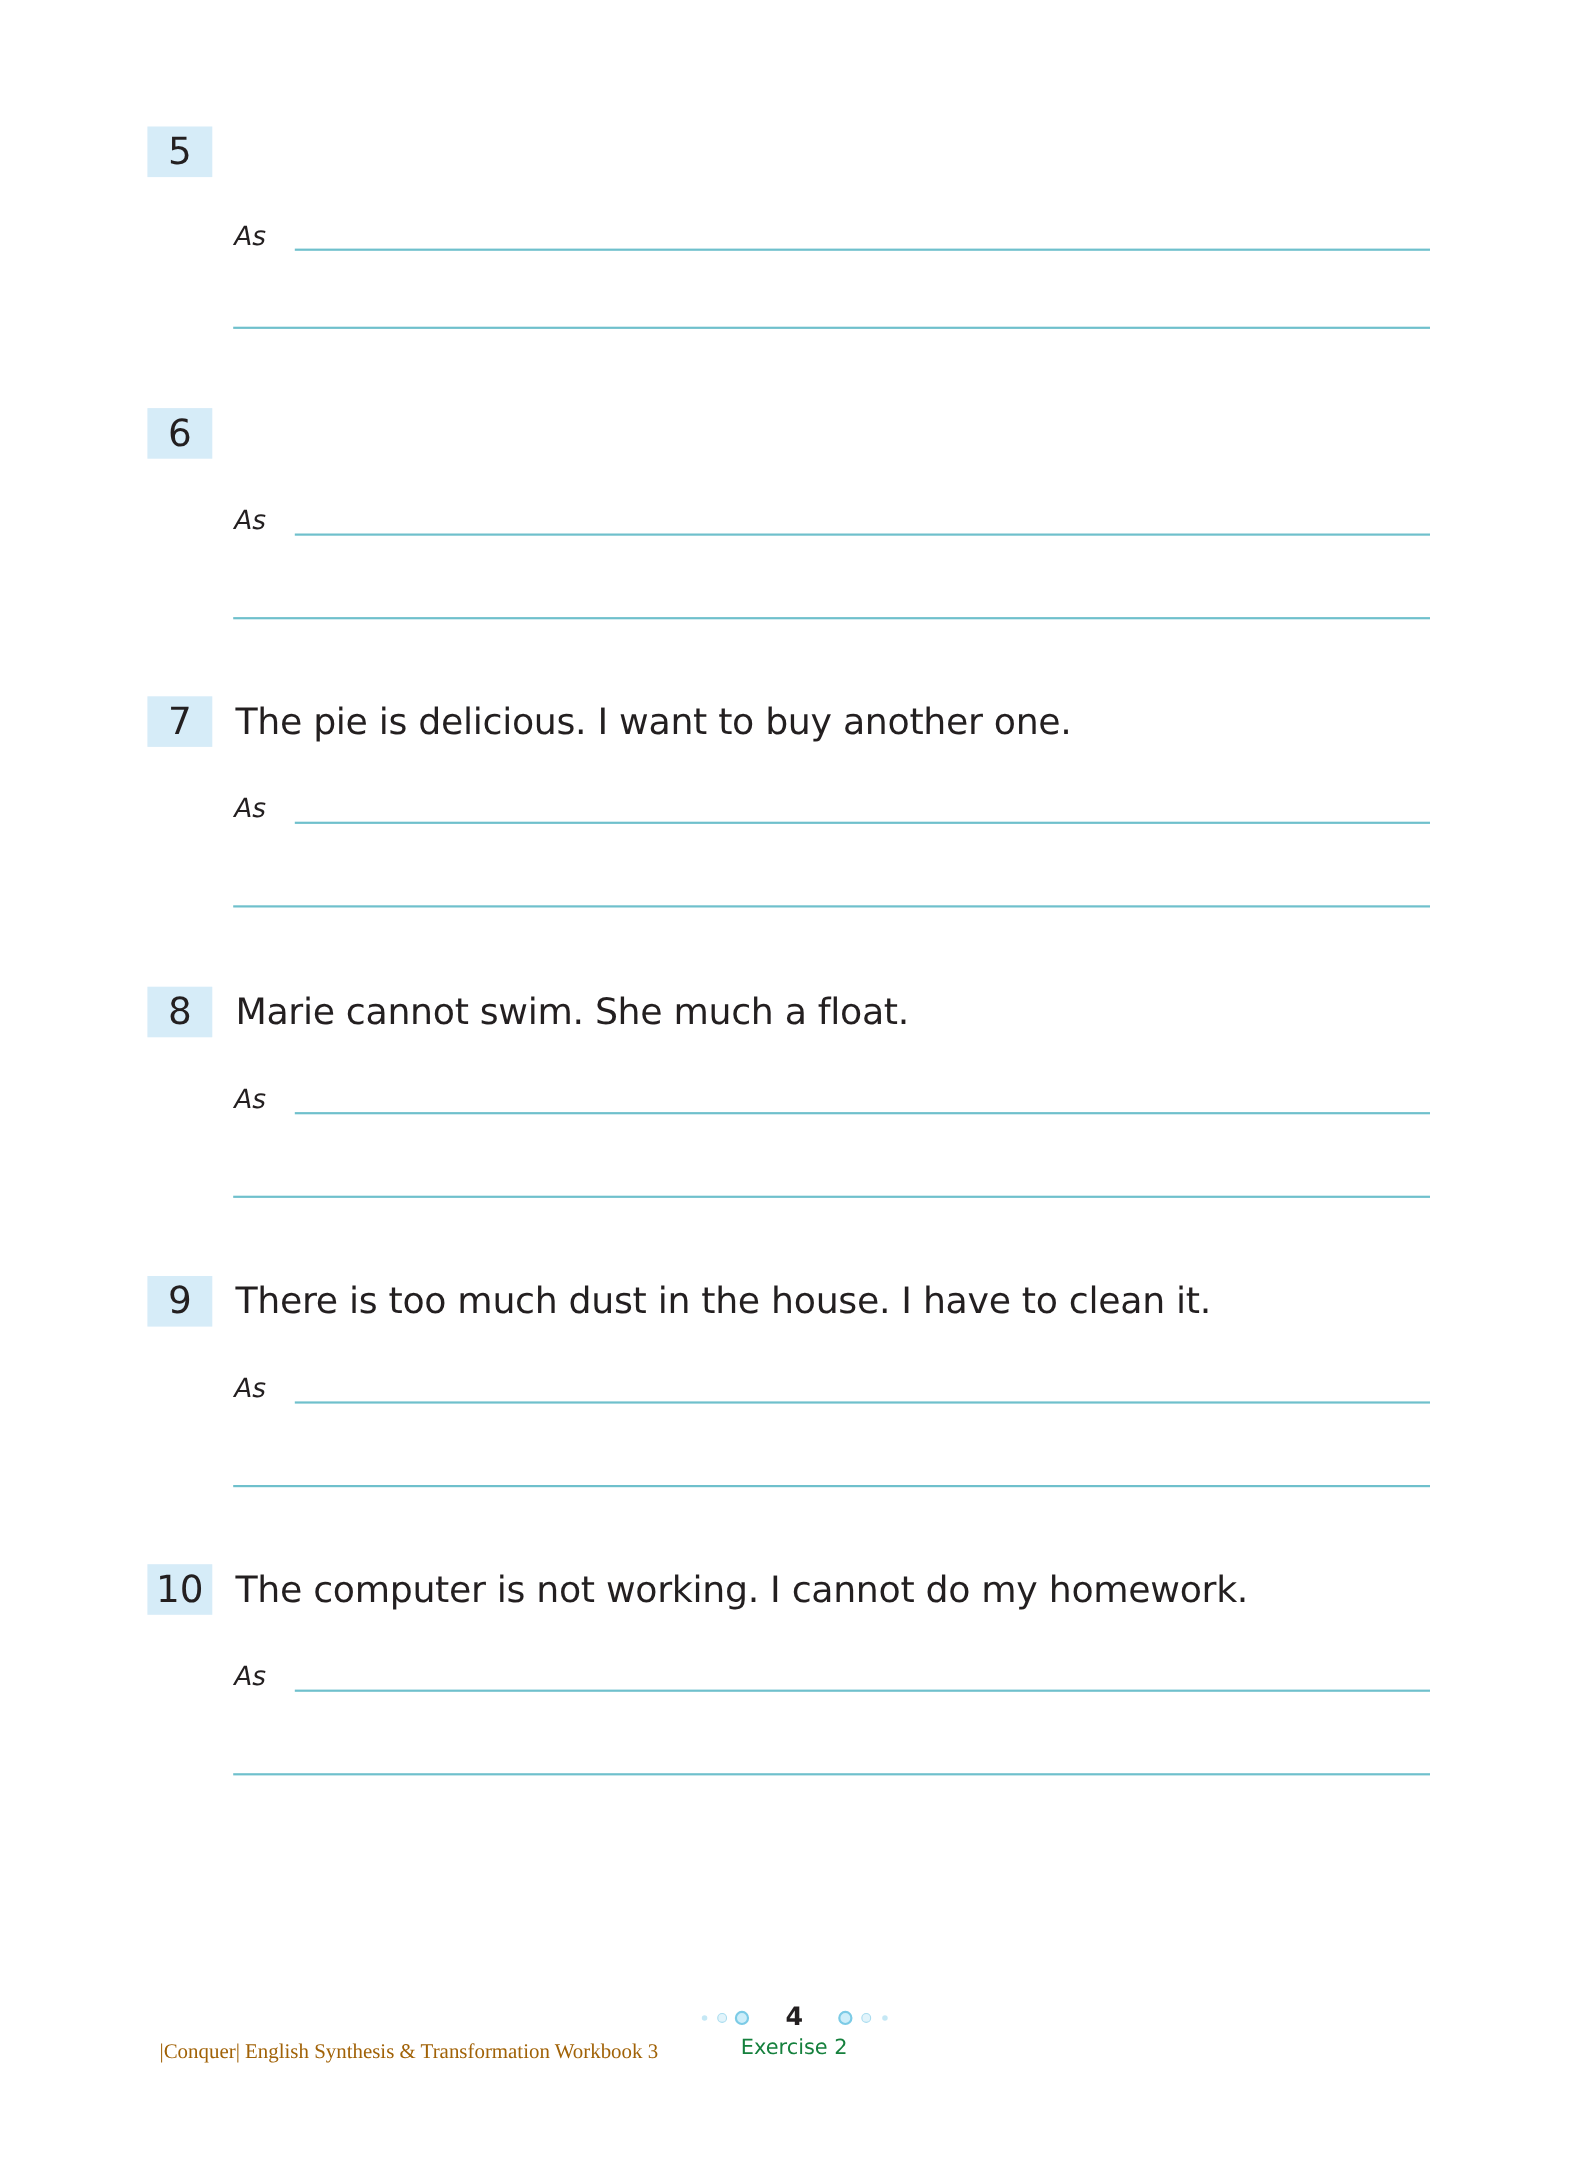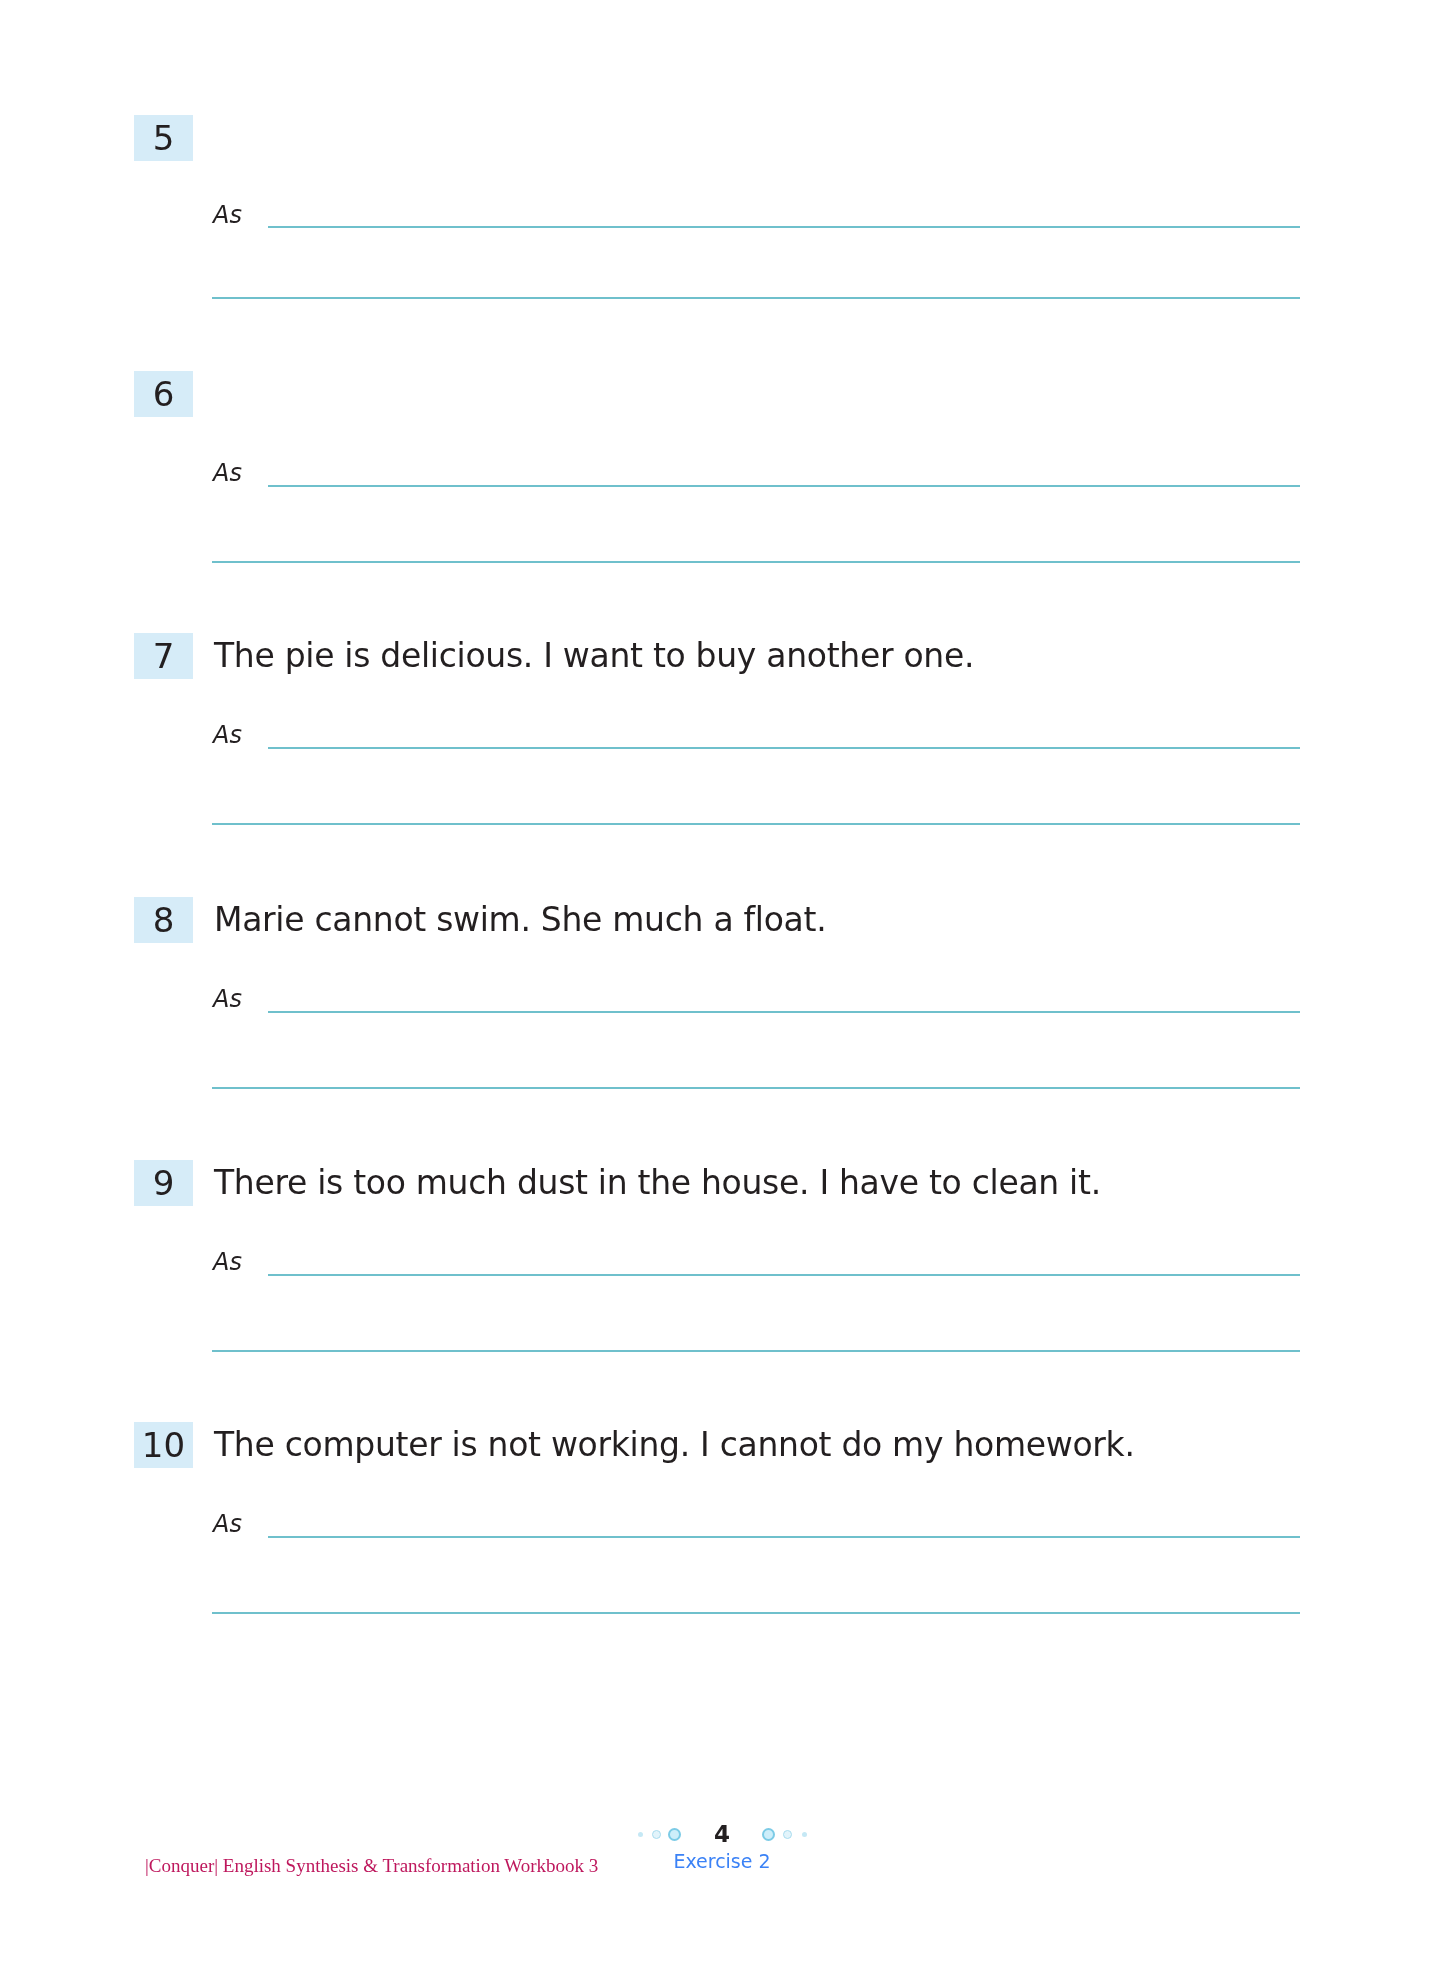--- a/index.html
+++ b/index.html
@@ -68,21 +68,21 @@
     .item.tight .answer-line.second { top: 182px; }
 
     
     .footer-left {
       position: absolute;
       left: 145px;
       top: 1852px;
       font-family: "Liberation Serif", serif;
       font-size: 19px;
       line-height: 28px;
-      color: #be185d;
+      color: #a16207;
       white-space: nowrap;
     }
     .page-num {
       position: absolute;
       left: 700px;
       top: 1820px;
       width: 44px;
       text-align: center;
       font-family: "DejaVu Sans", sans-serif;
       font-weight: bold;
@@ -92,21 +92,21 @@
     }
     .exercise-label {
       position: absolute;
       left: 668px;
       top: 1849px;
       width: 108px;
       text-align: center;
       font-family: "DejaVu Sans", sans-serif;
       font-size: 19px;
       line-height: 24px;
-      color: #3b82f6;
+      color: #15803d;
       white-space: nowrap;
     }
     .dot {
       position: absolute;
       border-radius: 50%;
       background: #a6dcef;
       box-sizing: border-box;
     }
     .dot.lg { width: 13px; height: 13px; border: 2px solid #7ccbe6; background: #cdeefa; }
     .dot.md { width: 9px; height: 9px; border: 1.5px solid #a9dcef; background: #e2f4fb; }

